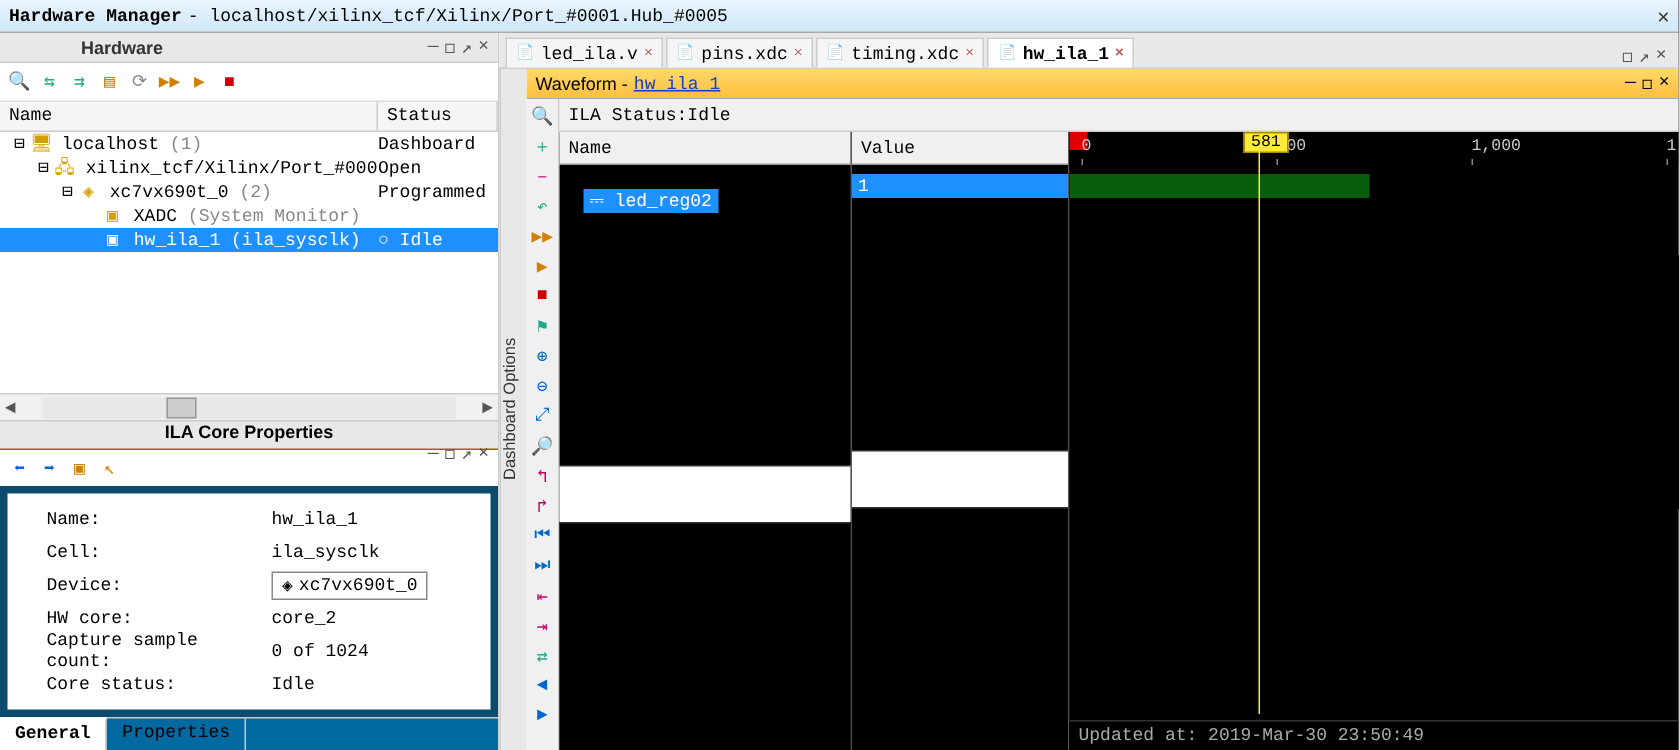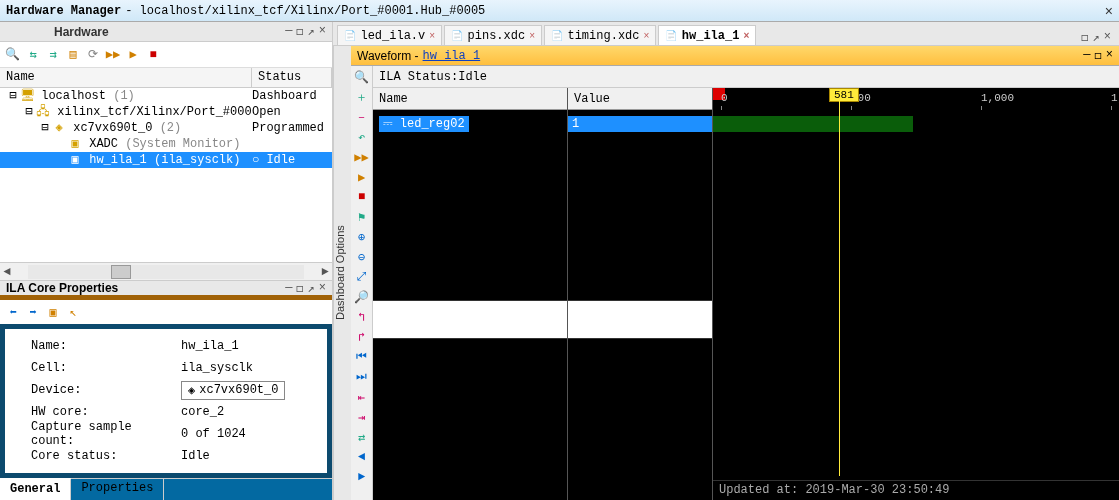--- a/index.html
+++ b/index.html
@@ -34,21 +34,21 @@
 .tree-row .c2 { width: 80px; }
 .tree-row.sel { background: #1e90ff; color: #fff; }
 .tree-row .ic { display: inline-block; width: 14px; text-align: center; }
 .grey { color: #888; }
 
 .hscroll { height: 18px; background: #f0f0f0; display: flex; align-items: center; border-top: 1px solid #ccc; }
 .hscroll .track { flex: 1; height: 14px; background: #e8e8e8; margin: 0 14px; position: relative; }
 .hscroll .thumb { position: absolute; left: 30%; width: 20px; height: 14px; background: #ccc; border: 1px solid #999; }
 .hscroll .arr { width: 14px; text-align: center; color: #555; }
 
-.props-hdr { background: #e8e8e8; height: 20px; padding: 0 6px; display: flex; align-items: center; border-top: 1px solid #ccc; border-bottom: 5px solid #a16207; }
+.props-hdr { background: #e8e8e8; height: 20px; padding: 0 6px; display: flex; align-items: center; border-top: 1px solid #ccc; border-bottom: 1px solid #a16207; flex-direction: column; }
 .props-hdr .ttl { font-family: Arial; font-weight: bold; }
 .props-hdr .ctrls { margin-left: auto; display: flex; gap: 4px; font-family: Arial; color: #555; }
 .props-nav { height: 24px; display: flex; align-items: center; gap: 2px; padding: 0 4px; }
 .props-name { padding: 4px 6px; border-bottom: 1px solid #ddd; }
 .props-name .ic { color: #d4a000; }
 .props-body { padding: 6px 26px; border: 5px solid #0c4a6e; margin: 0; }
 .prow { display: flex; height: 22px; align-items: center; }
 .prow .k { width: 150px; }
 .device-box { border: 1px solid #888; padding: 1px 6px; display: inline-flex; align-items: center; gap: 4px; }
 
@@ -75,21 +75,21 @@
 .wave-body { flex: 1; display: flex; }
 .vtb { width: 22px; background: #f0f0f0; border-right: 1px solid #ccc; display: flex; flex-direction: column; align-items: center; padding-top: 2px; gap: 2px; }
 .vbtn { width: 18px; height: 18px; display: flex; align-items: center; justify-content: center; }
 
 .center { flex: 1; display: flex; flex-direction: column; }
 .ila-status { height: 22px; background: #f0f0f0; display: flex; align-items: center; padding: 0 6px; border-bottom: 1px solid #ccc; }
 .cols { flex: 1; display: flex; background: #000; }
 .col-name { width: 195px; border-right: 1px solid #555; display: flex; flex-direction: column; }
 .col-val  { width: 145px; border-right: 1px solid #555; display: flex; flex-direction: column; }
 .col-hd { background: #f0f0f0; color: #000; height: 22px; line-height: 22px; padding: 0 6px; border-bottom: 1px solid #999; }
-.sig { background: #1e90ff; color: #fff; padding: 1px 4px; margin: 6px; display: inline-block; }
+.sig { background: #1e90ff; color: #fff; padding: 1px 4px; margin: 16px; display: inline-block; }
 .val { background: #1e90ff; color: #fff; padding: 1px 4px; margin: 6px 0 6px 0; display: block; height: 16px; }
 
 .wave { flex: 1; position: relative; background: #000; }
 .ruler { position: absolute; top: 0; left: 0; right: 0; height: 22px; background: #000; }
 .tick { position: absolute; top: 4px; color: #ccc; font-size: 11px; }
 .tick::before { content: ""; position: absolute; left: 0; top: 14px; width: 1px; height: 4px; background: #888; }
 .marker-red { position: absolute; left: 0; top: 0; width: 12px; height: 12px; background: #d00; }
 .marker-yel { position: absolute; top: 0; background: #ffeb3b; color: #000; padding: 0 4px; font-size: 11px; border: 1px solid #aa8800; }
 .marker-line { position: absolute; top: 12px; bottom: 24px; width: 1px; background: #ffeb3b; }
 .trace { position: absolute; top: 28px; left: 0; height: 16px; background: #0a5d0a; }

